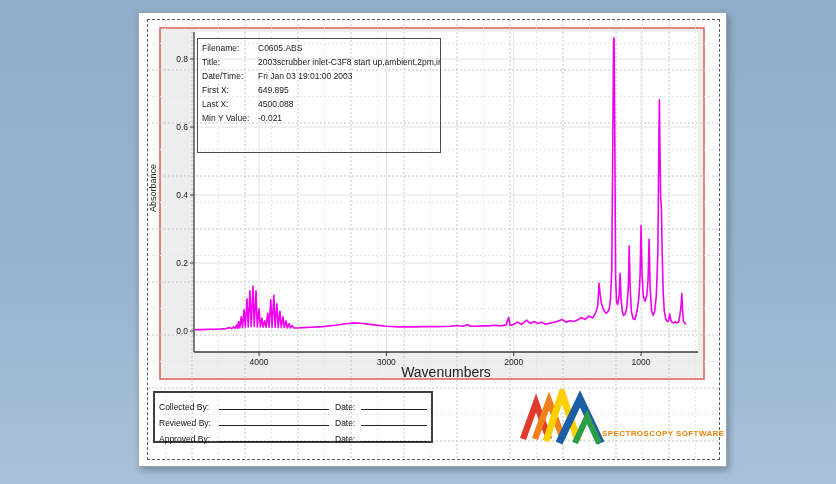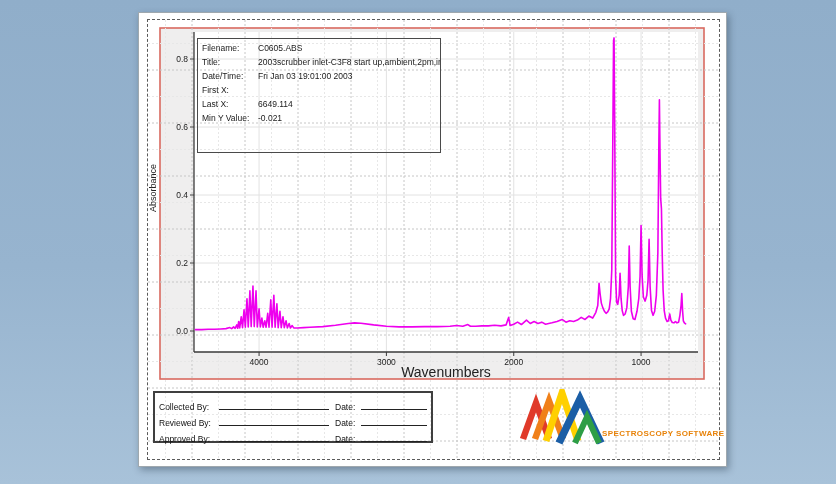--- a/index.html
+++ b/index.html
@@ -153,24 +153,25 @@
     <div class="info-row">
       <span class="info-label">Title:</span>
       <span class="info-value">2003scrubber inlet-C3F8 start up,ambient,2pm,inst B</span>
     </div>
     <div class="info-row">
       <span class="info-label">Date/Time:</span>
       <span class="info-value">Fri Jan 03 19:01:00 2003</span>
     </div>
     <div class="info-row">
       <span class="info-label">First X:</span>
+      <span class="info-value">649.895</span>
     </div>
     <div class="info-row">
       <span class="info-label">Last X:</span>
-      <span class="info-value">6649.114</span>
+      <span class="info-value">4500.088</span>
     </div>
     <div class="info-row">
       <span class="info-label">Min Y Value:</span>
       <span class="info-value">-0.021</span>
     </div>
   </div>
 
   <div class="y-axis-title">Absorbance</div>
   <div class="x-axis-title">Wavenumbers</div>
 

